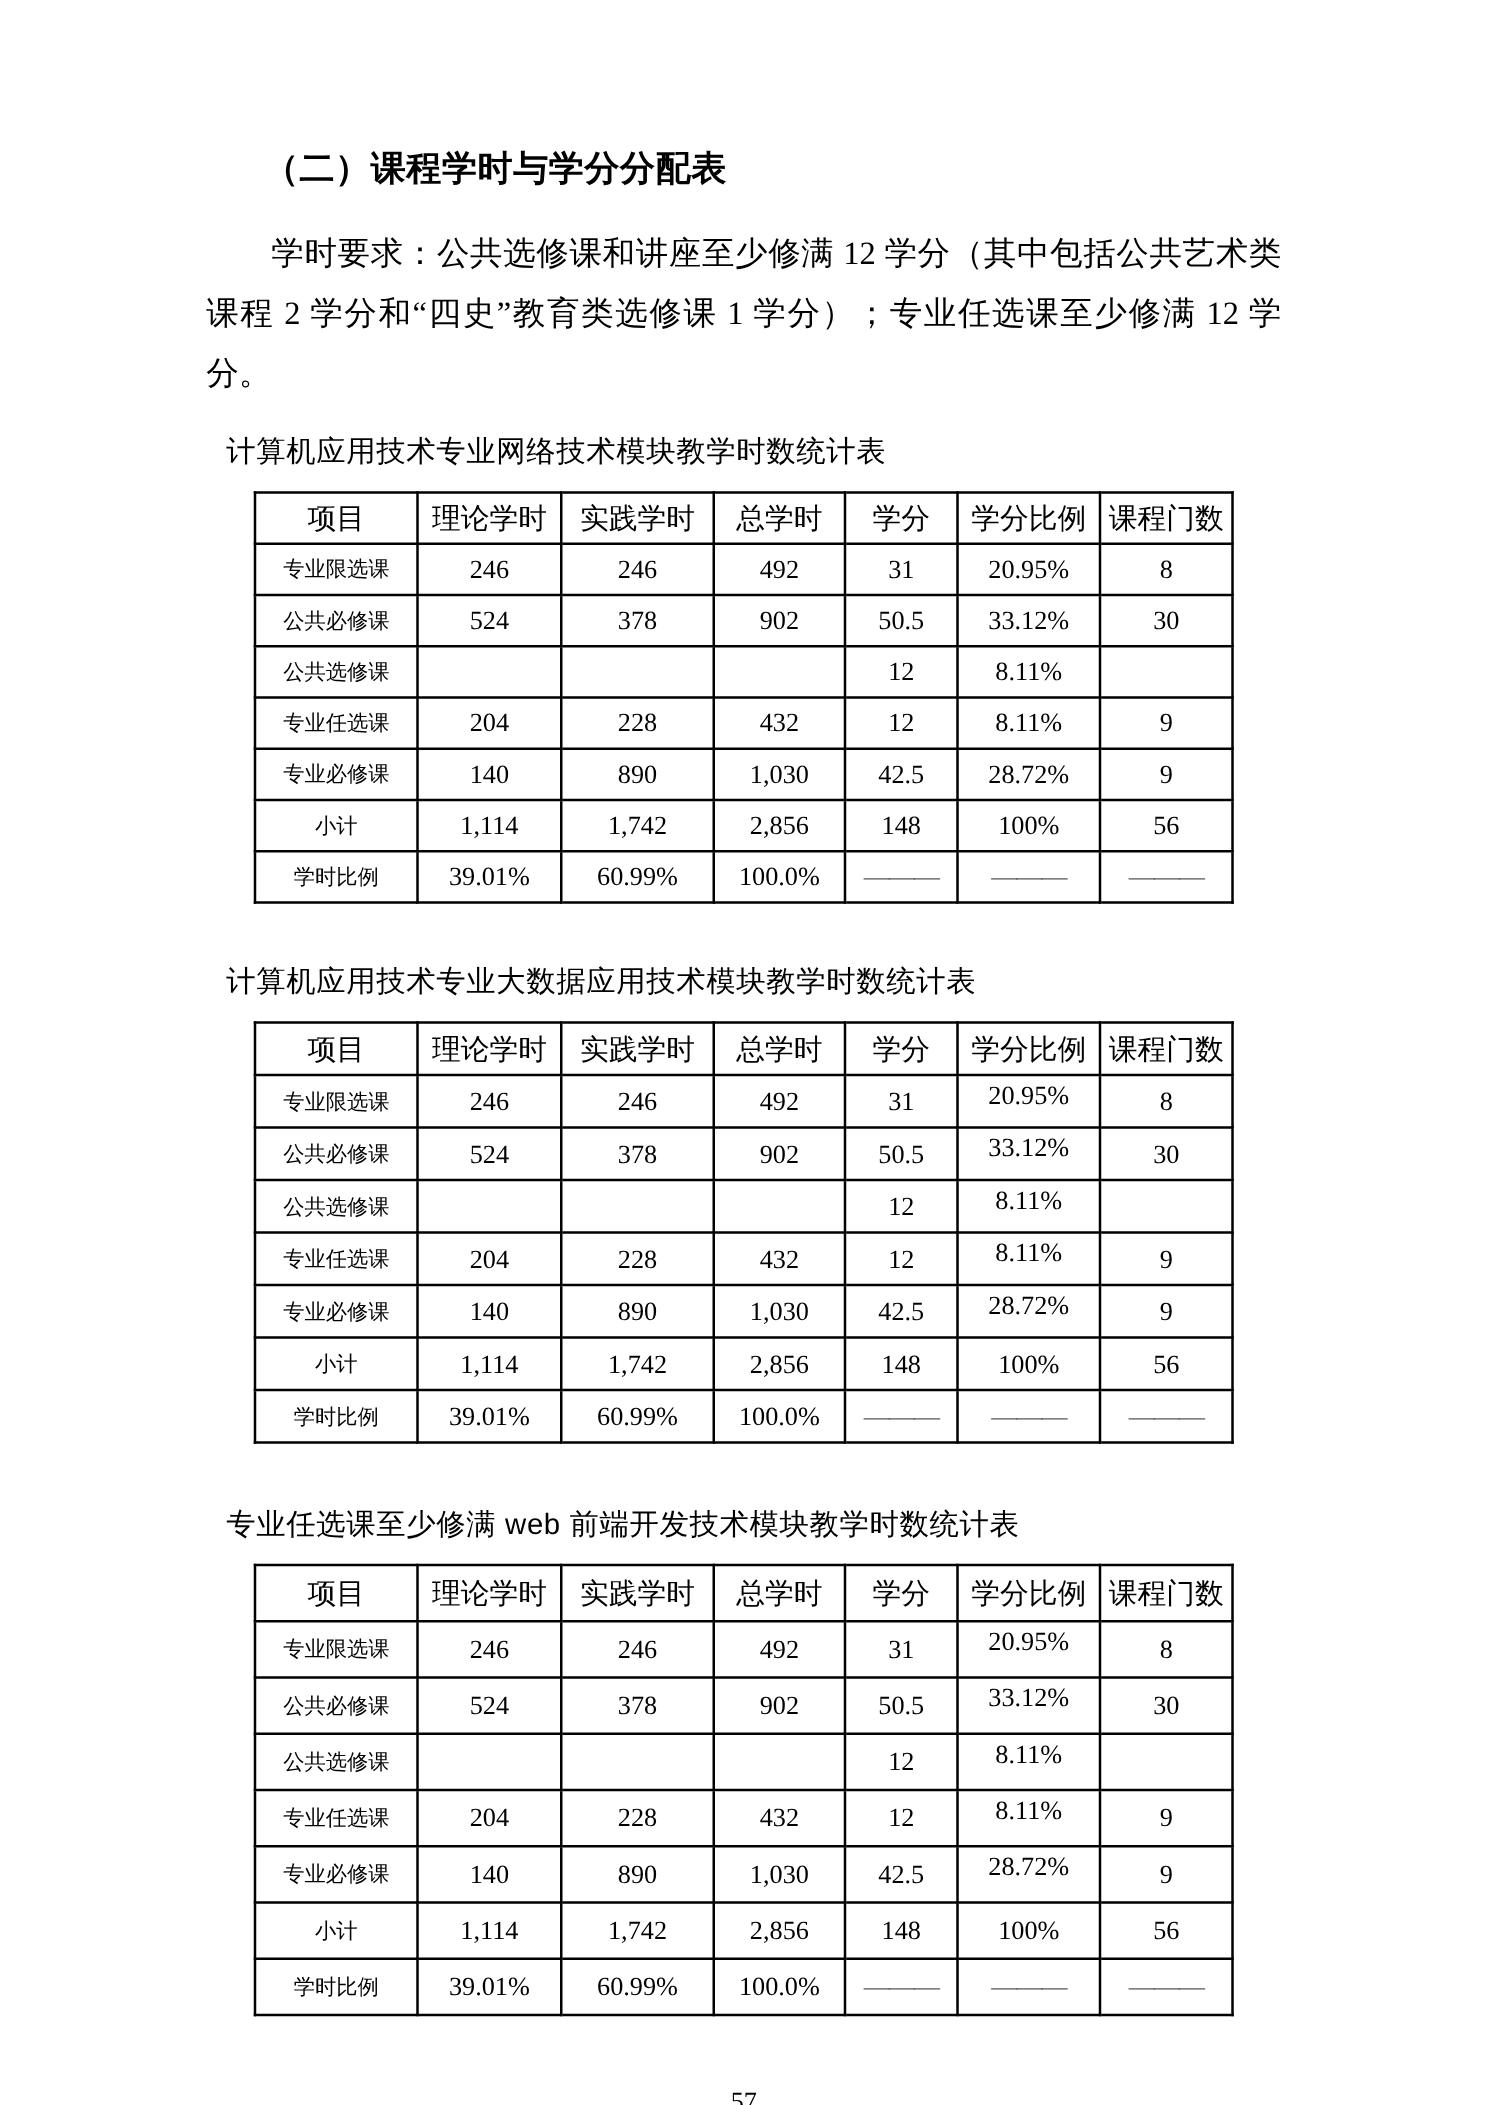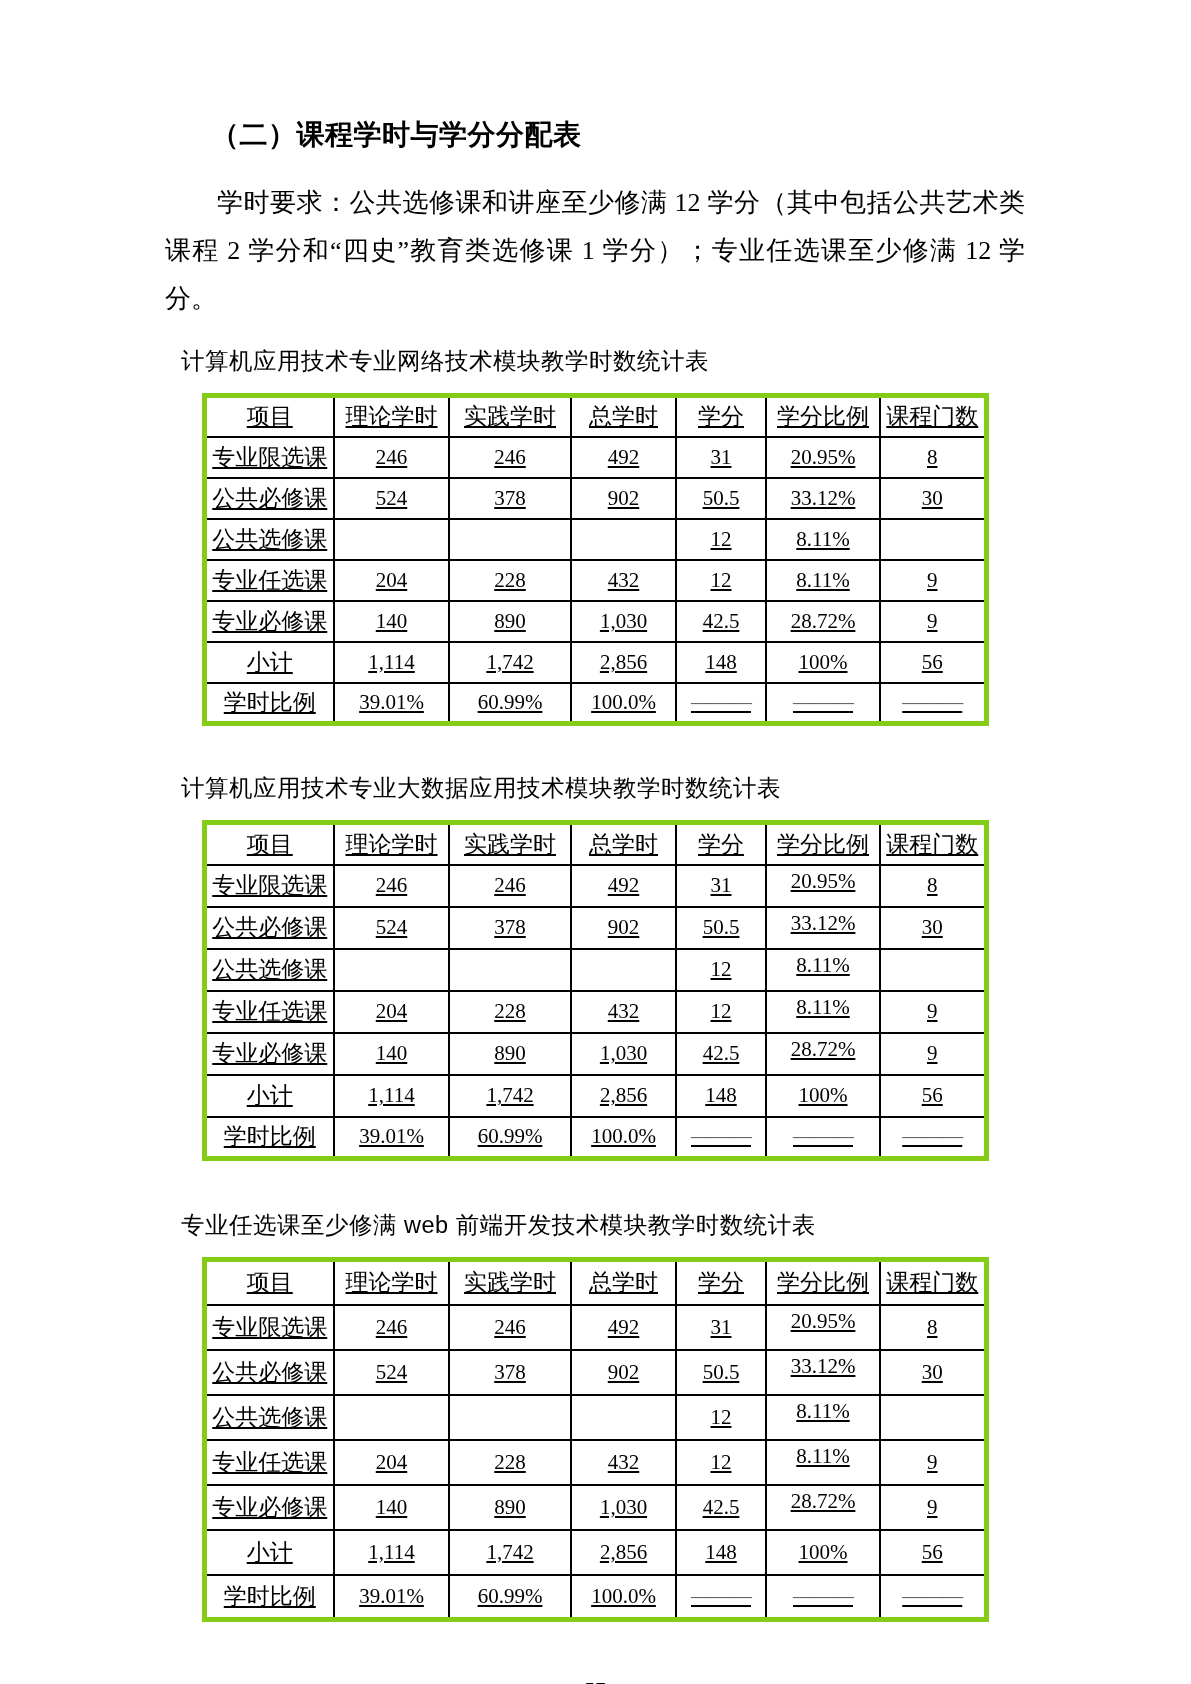--- a/index.html
+++ b/index.html
@@ -42,43 +42,42 @@
     letter-spacing: 0.5px;
   }
   .tt1 { margin-top: 22px; }
   .tt2 { margin-top: 46px; }
   .tt3 { margin-top: 48px; }
   table.stats {
     border-collapse: collapse;
     table-layout: fixed;
     width: 782px;
     margin: 5px auto 0 auto;
-    border: 5px solid #84cc16;
-    text-decoration: underline;
+    border: 1px solid #84cc16;
   }
   table.stats col.c0 { width: 130px; }
   table.stats col.c1 { width: 115px; }
   table.stats col.c2 { width: 122px; }
   table.stats col.c3 { width: 105px; }
   table.stats col.c4 { width: 90px;  }
   table.stats col.c5 { width: 114px; }
   table.stats col.c6 { width: 106px; }
   table.stats th, table.stats td {
     border: 2px solid #000;
     text-align: center;
     vertical-align: middle;
     padding: 0;
     overflow: hidden;
     white-space: nowrap;
   }
   table.stats th {
     font-weight: normal;
     font-size: 23px;
   }
-  td.lbl { font-size: 23px; }
+  td.lbl { font-size: 17px; }
   td.num { font-size: 21px; font-family: "Liberation Serif", "DejaVu Serif", serif; }
   table.t1 tr { height: 41px; }
   table.t2 tr { height: 42px; }
   table.t3 tr { height: 45px; }
   
   table.raised td.pct {
     vertical-align: top;
     padding-top: 3px;
   }
   td.dash {

